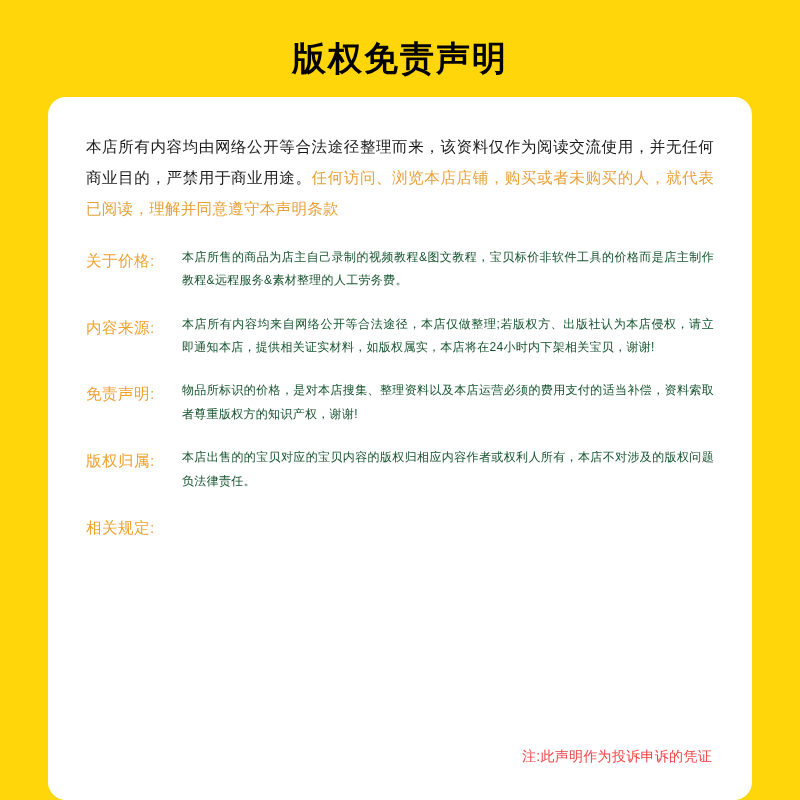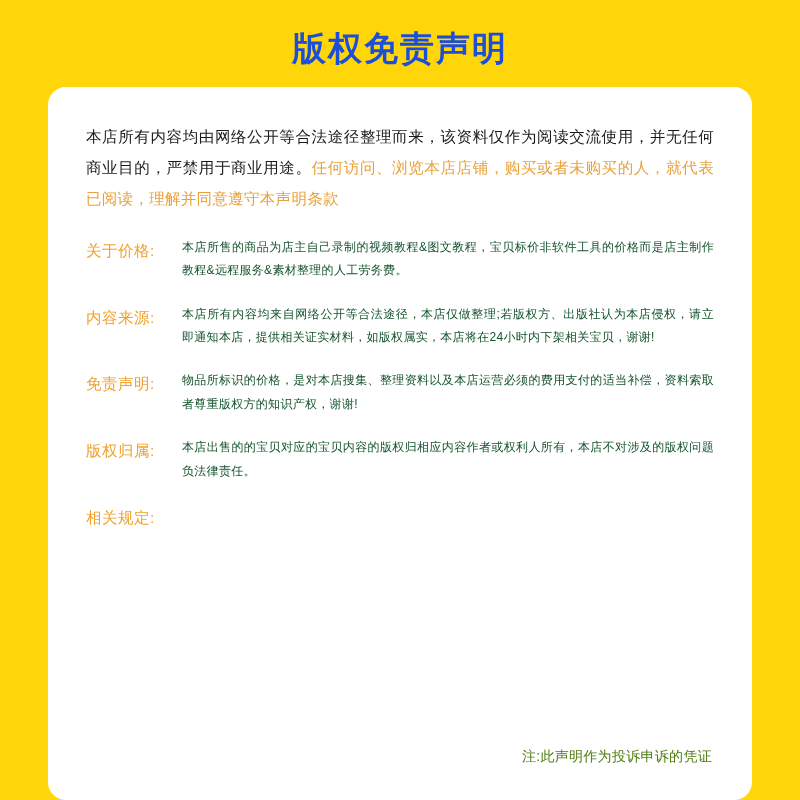--- a/index.html
+++ b/index.html
@@ -16,24 +16,24 @@
   .page {
     position: relative;
     width: 800px;
     height: 800px;
     box-sizing: border-box;
     display: flex;
     flex-direction: column;
     align-items: center;
   }
   .title {
-    margin-top: 28px;
+    margin-top: 38px;
     font-size: 34px;
     font-weight: bold;
-    color: #1d4ed8;
+    color: #000000;
     letter-spacing: 2px;
     line-height: 1.2;
     text-align: center;
   }
   .card {
     margin-top: 18px;
     width: 704px;
     height: 740px;
     background: #FFFFFF;
     border-radius: 18px;
@@ -73,21 +73,21 @@
     color: #14532d;
     line-height: 1.95;
     text-align: justify;
     letter-spacing: 0.3px;
   }
   .footnote {
     position: absolute;
     right: 40px;
     bottom: 34px;
     font-size: 14px;
-    color: #4d7c0f;
+    color: #ef4444;
     letter-spacing: 0.3px;
   }
 </style>
 </head>
 <body>
 
 <div class="page">
 
   <div class="title">版权免责声明</div>
 

